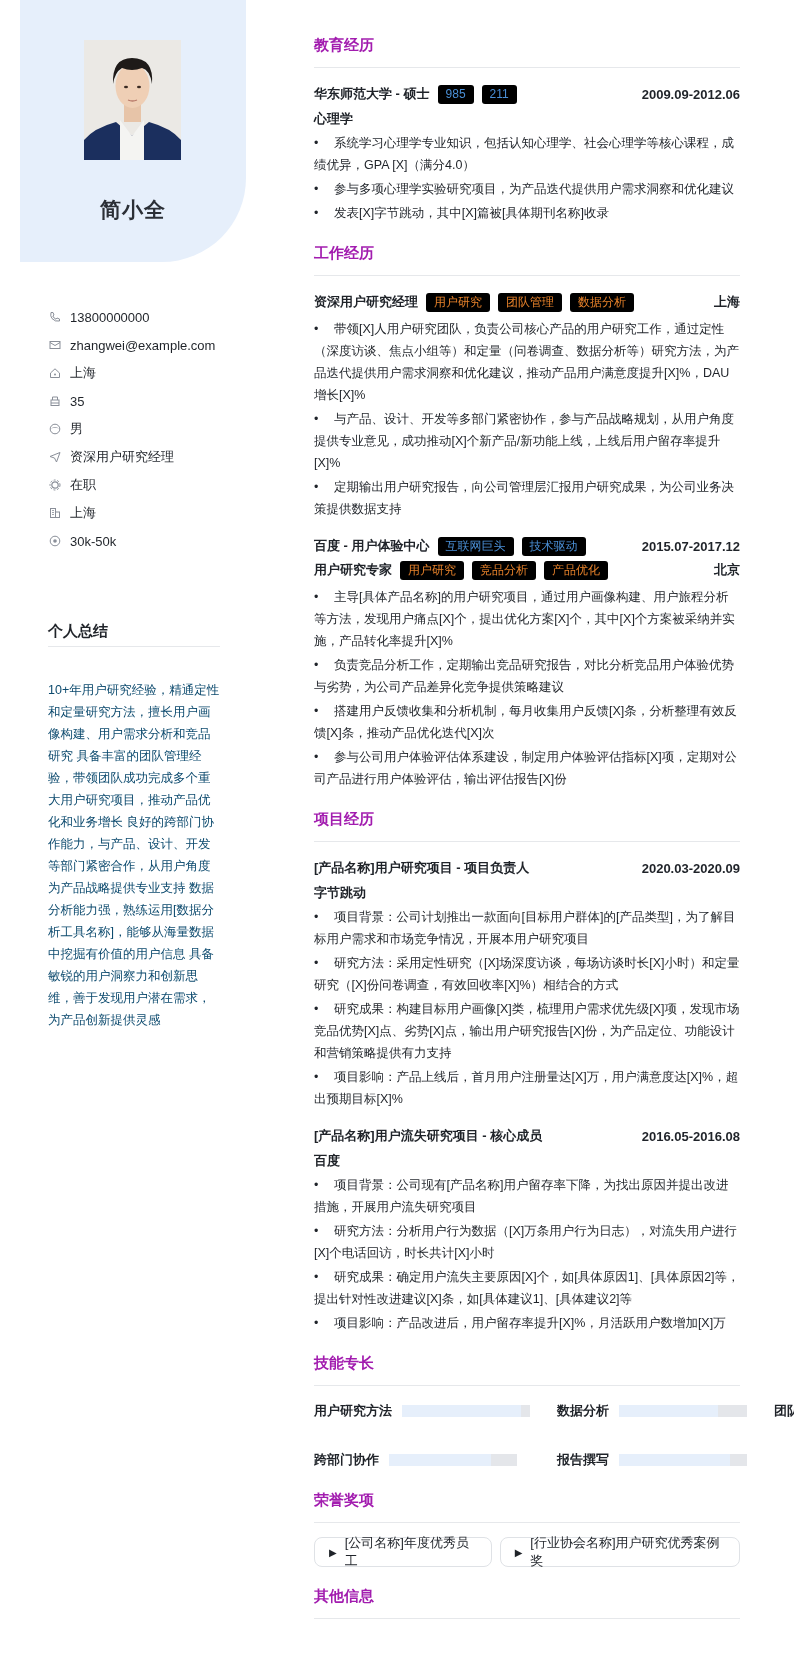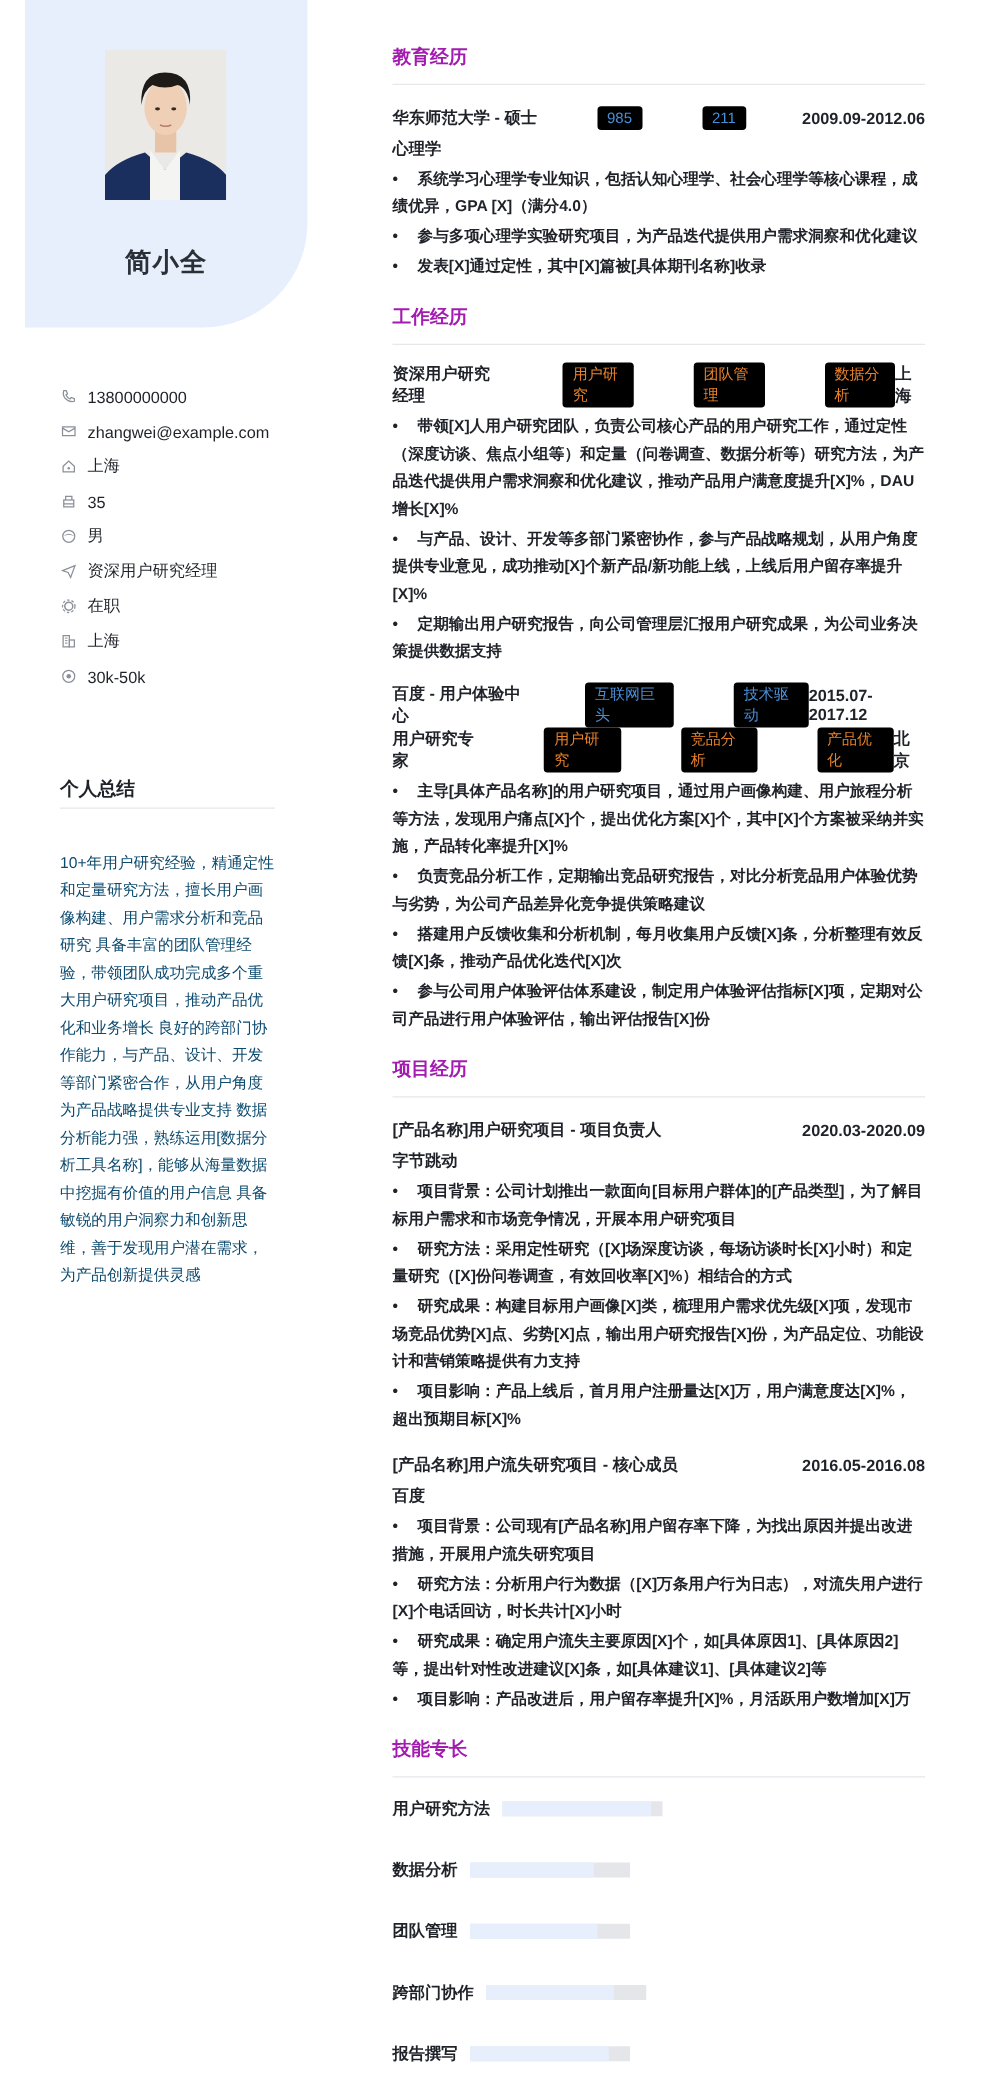--- a/index.html
+++ b/index.html
@@ -32,32 +32,32 @@
 
   
   .main { position: absolute; left: 314px; top: 36px; width: 426px; }
   .section { margin-bottom: 20px; }
   .section-title {
     font-size: 15px; font-weight: 700; color: #a21caf; padding-bottom: 12px;
     border-bottom: 1px solid #e6e8eb; margin-bottom: 14px;
   }
   .entry { margin-bottom: 14px; }
   .row { display: flex; align-items: center; justify-content: space-between; min-height: 24px; }
-  .row-left { display: flex; align-items: center; gap: 40px; }
+  .row-left { display: flex; align-items: center; }
   .entry-title { font-size: 13px; font-weight: 700; color: #1f2329; }
   .date { font-size: 13px; font-weight: 700; color: #1f2329; }
   .tag { display: inline-block; font-size: 12px; padding: 1px 8px; margin-left: 8px; border-radius: 3px; line-height: 17px; }
   .tag.blue { background: #000000; color: #4a8fd6; }
   .tag.orange { background: #000000; color: #e8822a; }
   .sub { font-size: 13px; font-weight: 700; color: #1f2329; margin-top: 4px; margin-bottom: 4px; }
   .bullets { list-style: none; }
-  .bullets li { font-size: 12.5px; line-height: 22px; color: #1f2329; margin-top: 2px; font-weight: bold; }
+  .bullets li { font-size: 12.5px; line-height: 22px; color: #1f2329; margin-top: 2px; }
   .bullets li::before { content: "•"; display: inline-block; width: 20px; color: #1f2329; }
 
-  .skills { display: grid; grid-template-columns: 1fr; row-gap: 12px; column-gap: 14px; margin-bottom: 6px; gap: 27px; }
+  .skills { display: grid; grid-template-columns: 1fr 1fr 1fr; row-gap: 12px; column-gap: 14px; margin-bottom: 6px; gap: 27px; }
   .skill { display: flex; align-items: center; height: 22px; }
   .skill-name { font-size: 13px; font-weight: 700; color: #1f2329; margin-right: 10px; white-space: nowrap; }
   .skill-bar { height: 12px; width: 128px; background: #e4e6ea; position: relative; }
   .skill-fill { position: absolute; left: 0; top: 0; bottom: 0; background: #e6effb; }
 
   .honors { display: flex; gap: 8px; margin-bottom: 4px; }
   .honor {
     display: inline-flex; align-items: center; height: 30px; padding: 0 14px 0 14px;
     border: 1px solid #dfe2e6; border-radius: 8px; font-size: 13px; color: #1f2329; background: #fff;
   }
@@ -182,21 +182,21 @@
           <span class="entry-title">华东师范大学 - 硕士</span>
           <span class="tag blue">985</span>
           <span class="tag blue">211</span>
         </div>
         <span class="date">2009.09-2012.06</span>
       </div>
       <div class="sub">心理学</div>
       <ul class="bullets">
         <li>系统学习心理学专业知识，包括认知心理学、社会心理学等核心课程，成绩优异，GPA [X]（满分4.0）</li>
         <li>参与多项心理学实验研究项目，为产品迭代提供用户需求洞察和优化建议</li>
-        <li>发表[X]通过定性，其中[X]篇被[具体期刊名称]收录</li>
+        <li>发表[X]字节跳动，其中[X]篇被[具体期刊名称]收录</li>
       </ul>
     </div>
   </section>
 
   <section class="section">
     <h2 class="section-title">工作经历</h2>
 
     <div class="entry">
       <div class="row">
         <div class="row-left">

